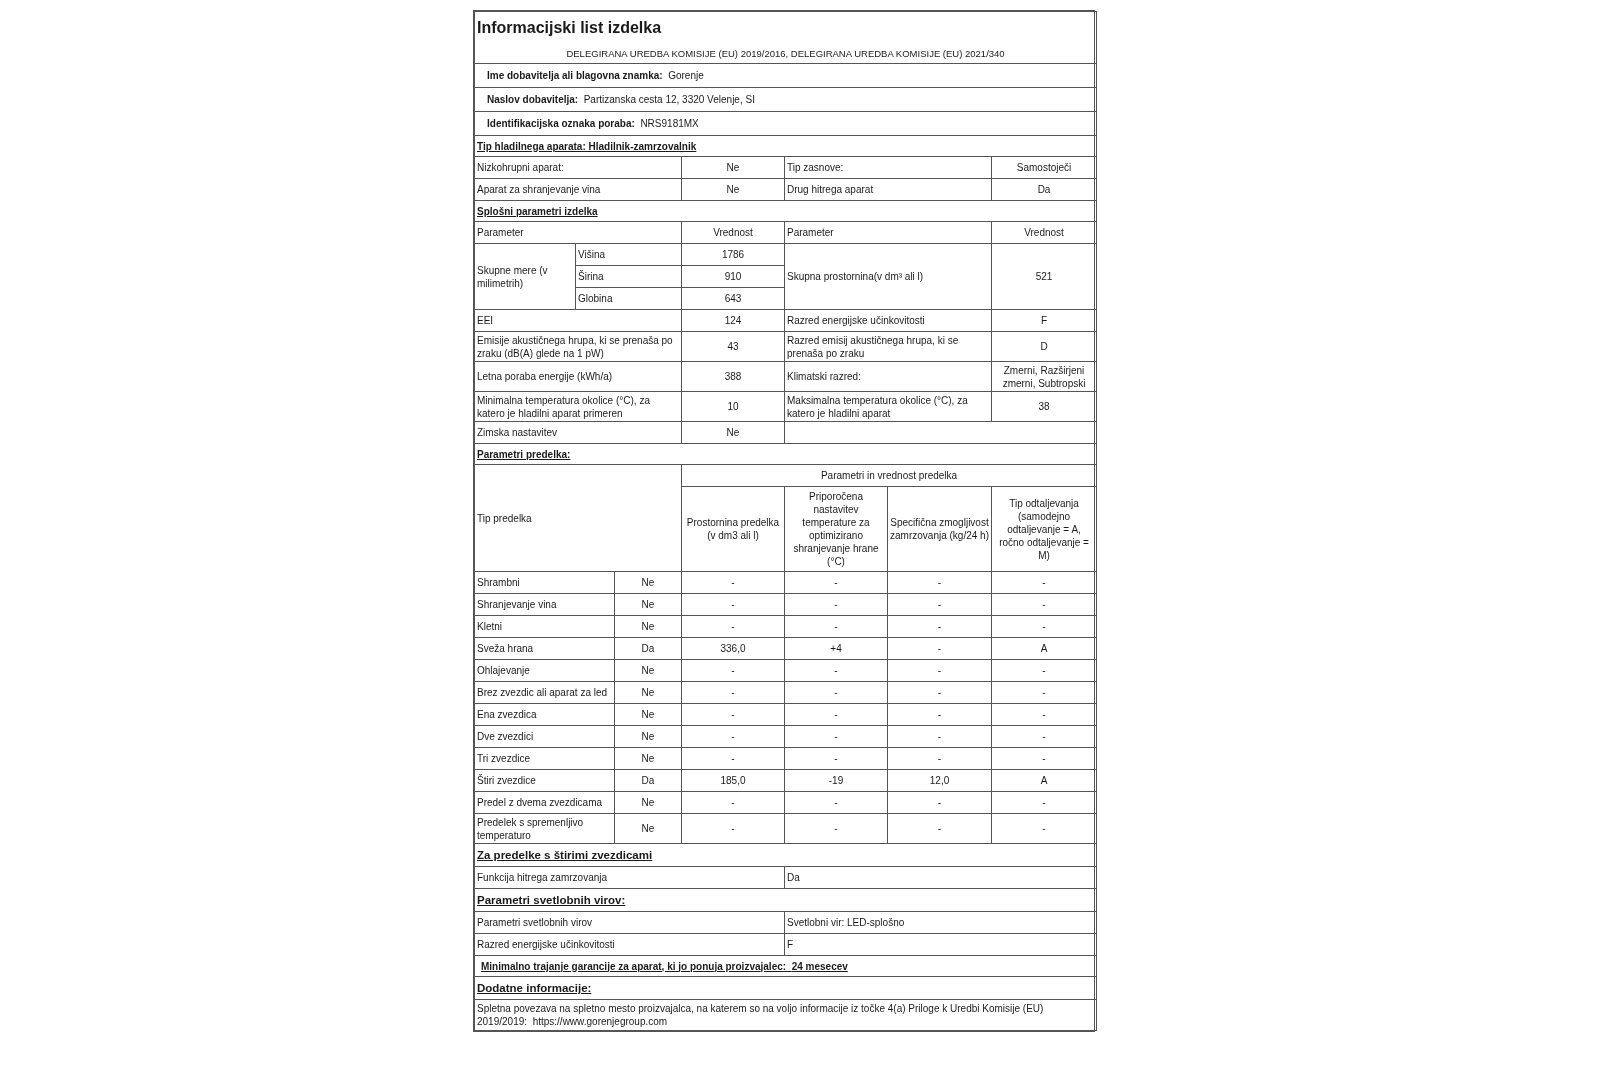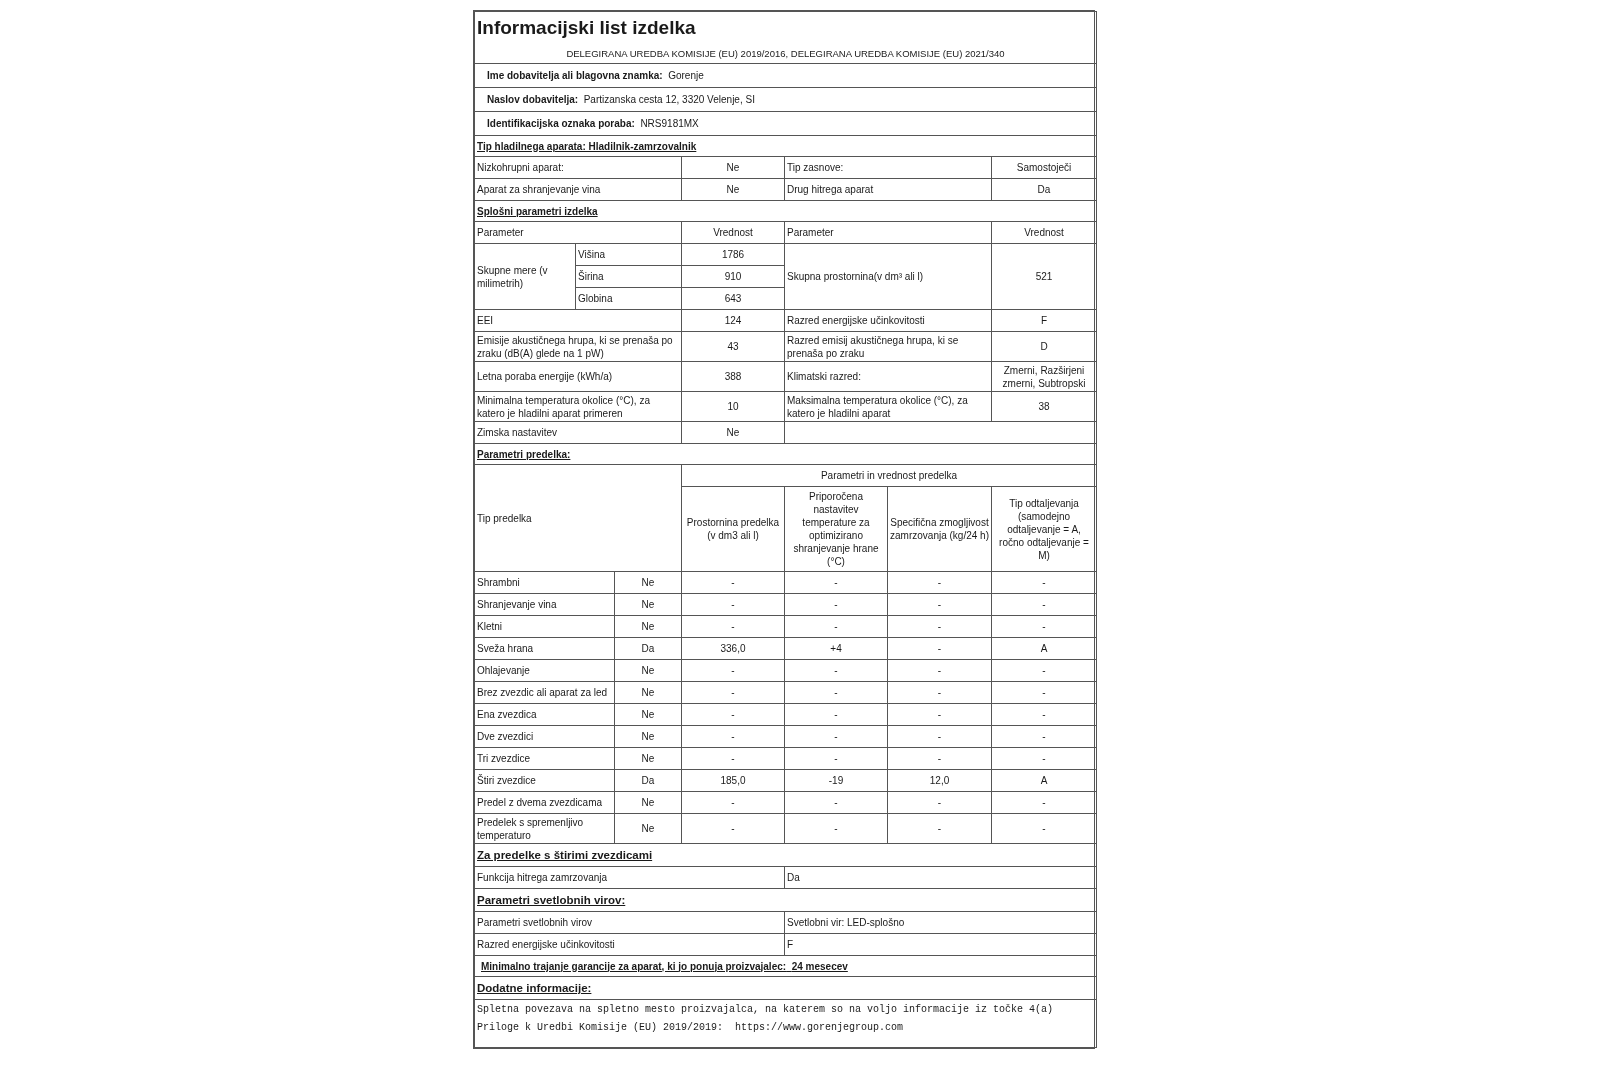--- a/index.html
+++ b/index.html
@@ -6,30 +6,30 @@
     body { width: 1600px; height: 1088px; position: relative; font-family: "Liberation Sans", "DejaVu Sans", sans-serif; color: #1a1a1a; }
     .sheet {
       position: absolute; left: 473px; top: 10px; width: 622px;
       border: 1px solid #555;
       box-sizing: border-box;
       background: #fff;
     }
     table { border-collapse: collapse; width: 100%; table-layout: fixed; }
     td { border: 1px solid #555; font-size: 10px; line-height: 13px; padding: 0 2px; vertical-align: middle; overflow: hidden; }
     td.c { text-align: center; }
-    .title-row td { font-size: 19px; font-weight: bold; height: 31px; line-height: 28px; padding-left: 2px; border-bottom: none; }
+    .title-row td { font-size: 16px; font-weight: bold; height: 31px; line-height: 28px; padding-left: 2px; border-bottom: none; }
     .reg-row td { font-size: 9.5px; height: 20px; border-top: none; text-align: center; }
     .info td { height: 23px; padding-left: 12px; }
     .info b { font-weight: bold; }
     .sec td { font-weight: bold; height: 20px; text-decoration: underline; }
     .sec-lg td { font-weight: bold; font-size: 11.5px; height: 22px; text-decoration: underline; }
     .r22 td { height: 21px; }
     .r30 td { height: 29px; }
     .hdr-big td { height: 84px; }
-    .link-cell { height: 28px; line-height: 18px; padding-top: 1px; padding-bottom: 10px; font-family: Liberation Mono, monospace; }
+    .link-cell { height: 28px; line-height: 13px; padding-top: 1px; padding-bottom: 1px; }
   </style>
 </head>
 <body>
 
 <div class="sheet">
   <table>
     <colgroup>
       <col style="width:101px">
       <col style="width:39px">
       <col style="width:67px">

